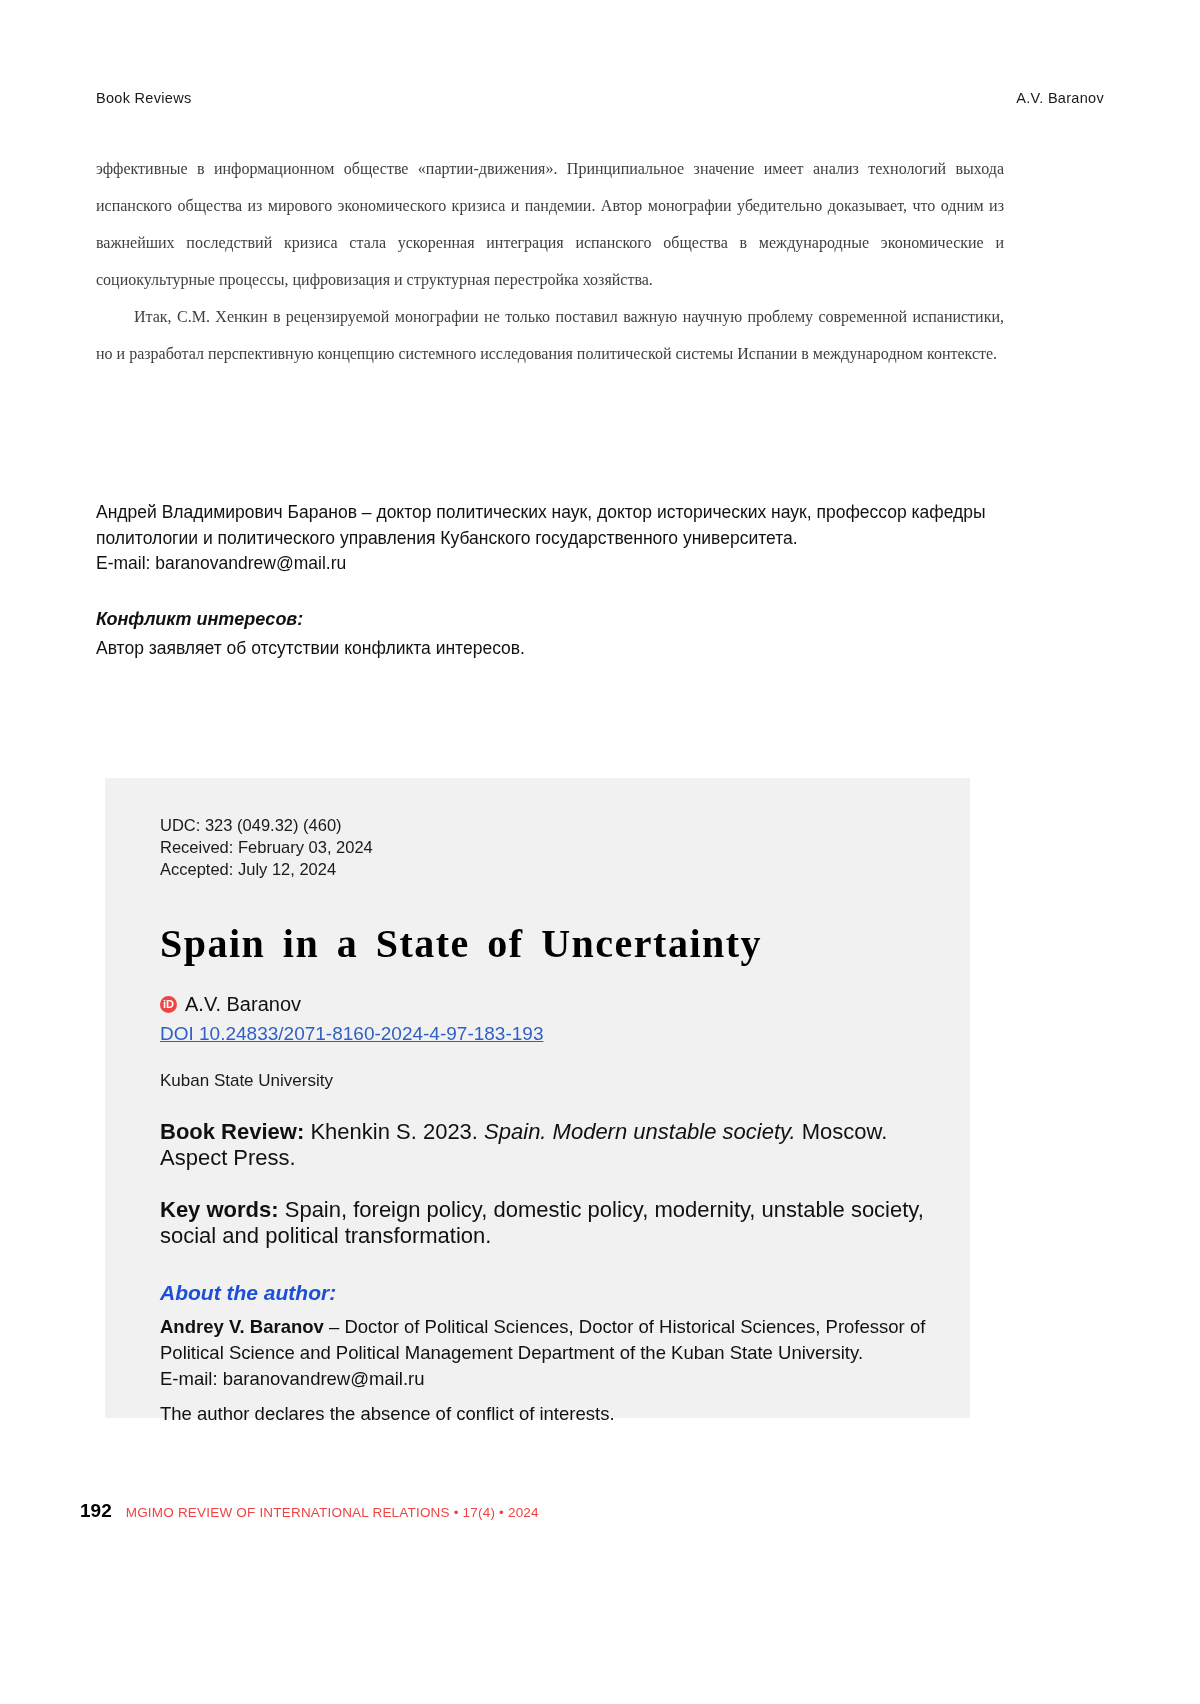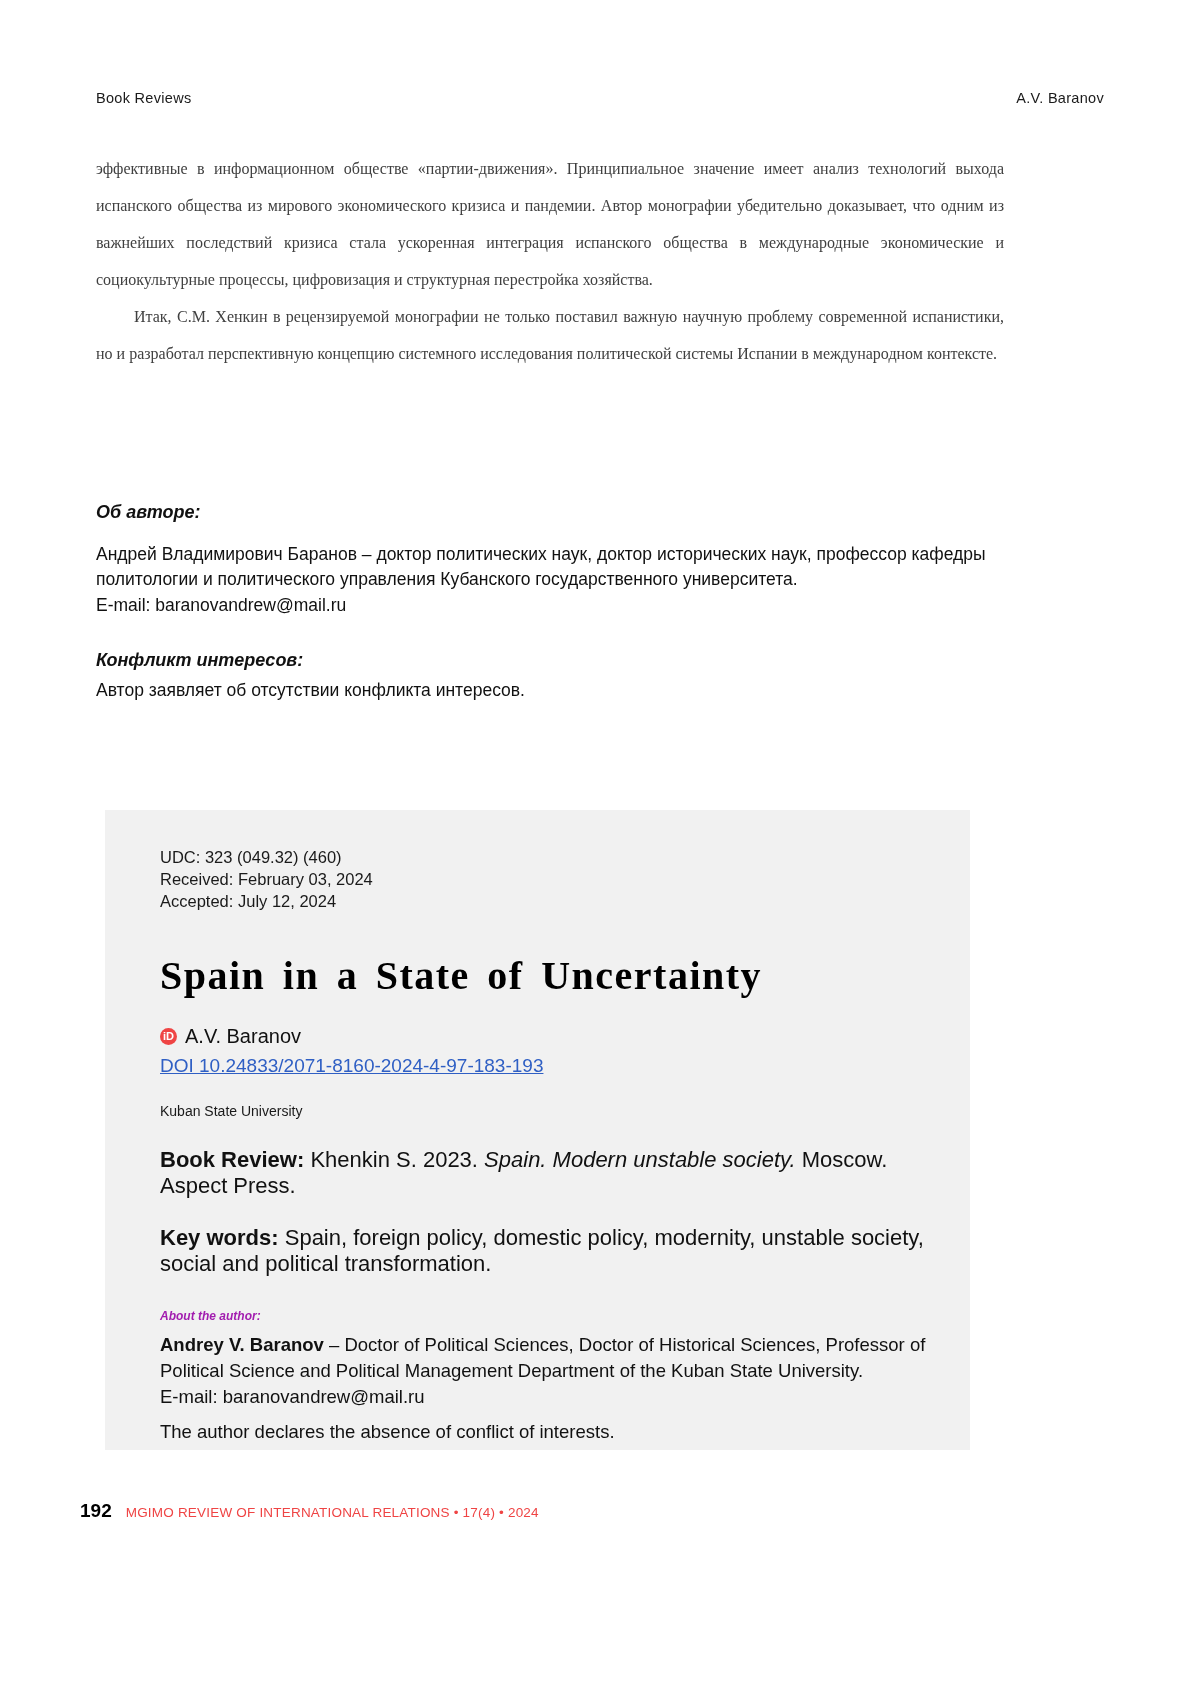--- a/index.html
+++ b/index.html
@@ -82,21 +82,21 @@
     text-align: right;
   }
   .meta-ru p {
     margin: 0;
   }
 
   
   .grey-box {
     position: absolute;
     left: 105px;
-    top: 810px;
+    top: 778px;
     width: 865px;
     height: 640px;
     background: #f1f1f1;
   }
   .grey-inner {
     position: absolute;
     left: 55px;
     top: 36px;
     right: 44px;
   }
@@ -137,44 +137,44 @@
   }
   .doi-link {
     display: inline-block;
     margin-top: 7px;
     font-size: 19px;
     color: #2f5fc4;
     text-decoration: underline;
   }
   .affiliation {
     margin-top: 26px;
-    font-size: 14px;
+    font-size: 17px;
     color: #1a1a1a;
   }
   .kv {
     margin-top: 28px;
     font-size: 22px;
     line-height: 26px;
     color: #111;
   }
   .kv .lbl {
     font-weight: bold;
   }
   .kv .ital {
     font-style: italic;
   }
   .kv.keywords {
     margin-top: 26px;
   }
   .sec-head {
     font-weight: bold;
     font-style: italic;
-    font-size: 12px;
+    font-size: 21px;
     margin-top: 32px;
-    color: #a21caf;
+    color: #1d4ed8;
   }
   .sec-body {
     font-size: 18.5px;
     line-height: 26px;
     margin-top: 9px;
     color: #111;
   }
   .sec-body .nm {
     font-weight: bold;
   }
@@ -211,21 +211,20 @@
     <span>Book Reviews</span>
     <span>A.V. Baranov</span>
   </div>
 
   <div class="body-ru">
     <p class="last-line-left">эффективные в информационном обществе «партии-движения». Принципиальное значение имеет анализ технологий выхода испанского общества из мирового экономического кризиса и пандемии. Автор монографии убедительно доказывает, что одним из важнейших последствий кризиса стала ускоренная интеграция испанского общества в международные экономические и социокультурные процессы, цифровизация и структурная перестройка хозяйства.</p>
     <p class="indent">Итак, С.М. Хенкин в рецензируемой монографии не только поставил важную научную проблему современной испанистики, но и разработал перспективную концепцию системного исследования политической системы Испании в международном контексте.</p>
   </div>
 
   <div class="meta-ru">
-    <div class="h">Об авторе:</div>
     <p>
       <span class="name">Андрей Владимирович Баранов</span><span> – доктор политических наук, доктор исторических наук, профессор кафедры политологии и политического управления Кубанского государственного университета.</span>
     </p>
     <p>E-mail: baranovandrew@mail.ru</p>
     <div class="h2">Конфликт интересов:</div>
     <p>Автор заявляет об отсутствии конфликта интересов.</p>
   </div>
 
   <div class="grey-box">
     <div class="grey-inner">

